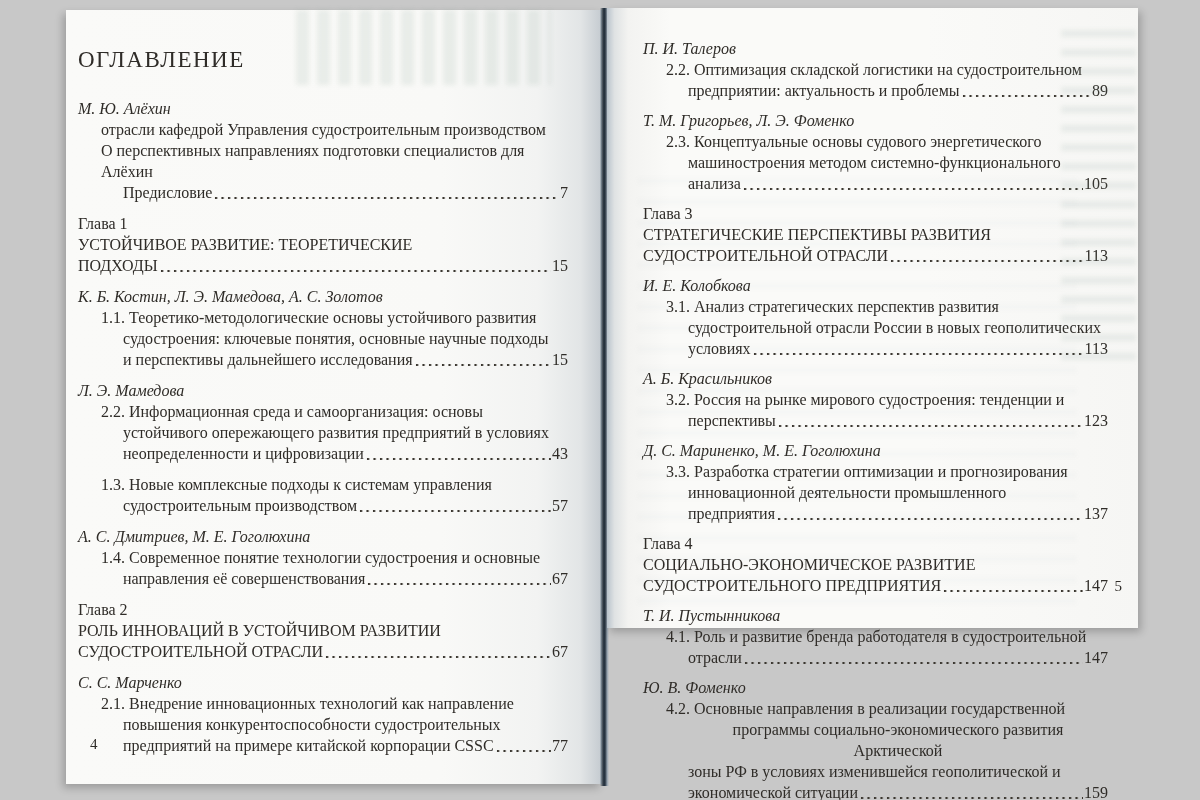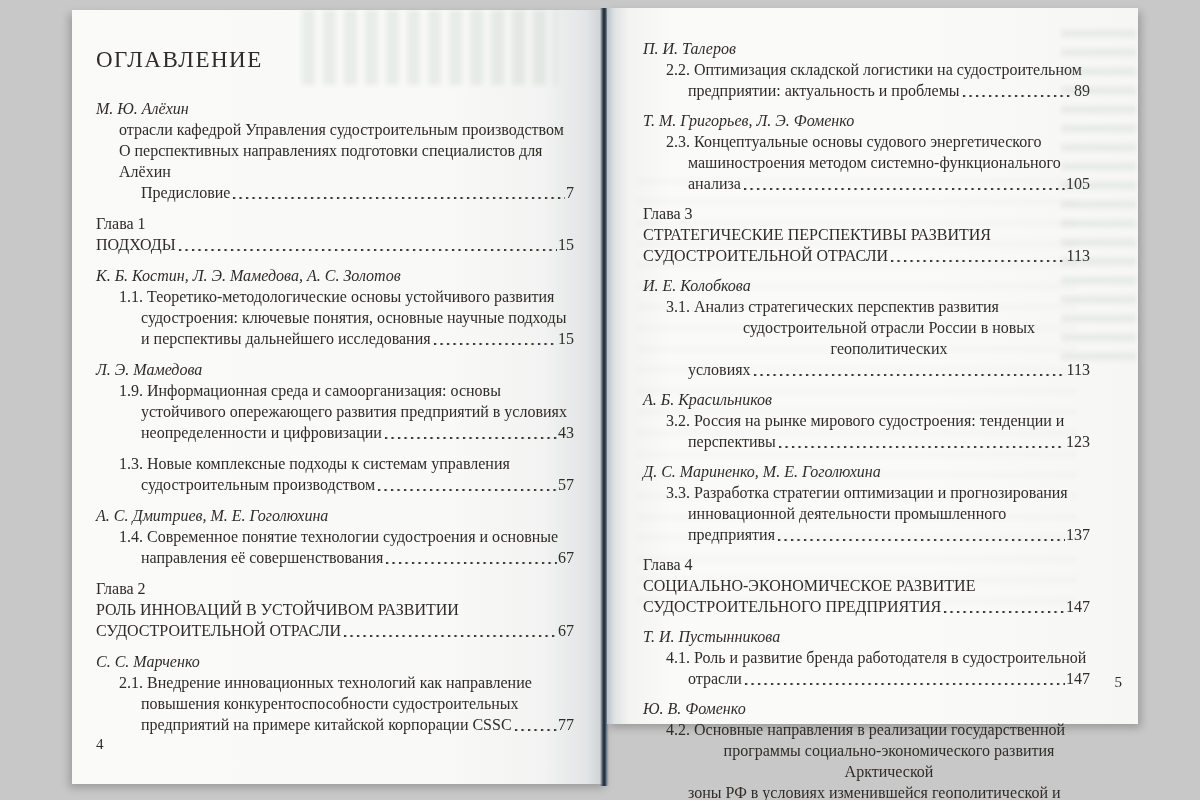--- a/index.html
+++ b/index.html
@@ -7,28 +7,28 @@
     width:1200px;height:800px;overflow:hidden;position:relative;
     background:#c8c8c8;
     font-family:"Liberation Serif", serif;
   }
   .spread{position:absolute;inset:0;}
   .page{
     position:absolute;box-sizing:border-box;color:#2f2c28;
     font-size:16px;line-height:21px;
   }
   .page-left{
-    left:72px;top:10px;width:536px;height:774px;
-    padding:36px 34px 0 24px;
+    left:66px;top:10px;width:536px;height:774px;
+    padding:36px 34px 0 12px;
     background:linear-gradient(90deg,#fafaf8 0%,#f9f9f7 70%,#f2f3f2 88%,#e2e5e6 96%,#c7cdd2 99.6%,#9fb0bd 100%);
     box-shadow:-3px 4px 8px rgba(0,0,0,0.22);
   }
   .page-right{
-    left:607px;top:8px;width:531px;height:716px;
-    padding:30px 48px 0 36px;
+    left:607px;top:8px;width:531px;height:620px;
+    padding:30px 30px 0 36px;
     background:linear-gradient(90deg,#b9c3cc 0%,#dfe2e3 1.4%,#f3f3f1 4%,#fafaf8 12%,#fafaf8 60%,#f6f6f4 100%);
     box-shadow:3px 4px 8px rgba(0,0,0,0.22);
   }
   .spine{
     position:absolute;left:600px;top:8px;width:9px;height:778px;
     background:linear-gradient(90deg,rgba(46,58,70,0) 0%,#2e3a46 35%,#24303d 55%,rgba(110,133,155,0.55) 80%,rgba(110,133,155,0) 100%);
   }
   .toc-heading{
     font-size:23px;font-weight:normal;letter-spacing:1.5px;
     margin:0 0 24px 0;line-height:28px;
@@ -74,39 +74,40 @@
           <div class="line indent-1">О перспективных направлениях подготовки специалистов для</div>
           <div class="line indent-1">Алёхин</div>
           <div class="line indent-2">
             <span class="t">Предисловие</span>
             <span class="dots"></span>
             <span class="pg">7</span>
           </div>
         </div>
         <div class="toc-block">
           <div class="kicker">Глава 1</div>
+          <div class="line indent-0">УСТОЙЧИВОЕ РАЗВИТИЕ: ТЕОРЕТИЧЕСКИЕ</div>
           <div class="line indent-0">
             <span class="t">ПОДХОДЫ</span>
             <span class="dots"></span>
             <span class="pg">15</span>
           </div>
         </div>
         <div class="toc-block">
           <div class="author">К. Б. Костин, Л. Э. Мамедова, А. С. Золотов</div>
           <div class="line indent-1">1.1. Теоретико-методологические основы устойчивого развития</div>
           <div class="line indent-2">судостроения: ключевые понятия, основные научные подходы</div>
           <div class="line indent-2">
             <span class="t">и перспективы дальнейшего исследования</span>
             <span class="dots"></span>
             <span class="pg">15</span>
           </div>
         </div>
         <div class="toc-block">
           <div class="author">Л. Э. Мамедова</div>
-          <div class="line indent-1">1.9. Информационная среда и самоорганизация: основы</div>
+          <div class="line indent-1">2.2. Информационная среда и самоорганизация: основы</div>
           <div class="line indent-2">устойчивого опережающего развития предприятий в условиях</div>
           <div class="line indent-2">
             <span class="t">неопределенности и цифровизации</span>
             <span class="dots"></span>
             <span class="pg">43</span>
           </div>
         </div>
         <div class="toc-block">
           <div class="line indent-1">1.3. Новые комплексные подходы к системам управления</div>
           <div class="line indent-2">

